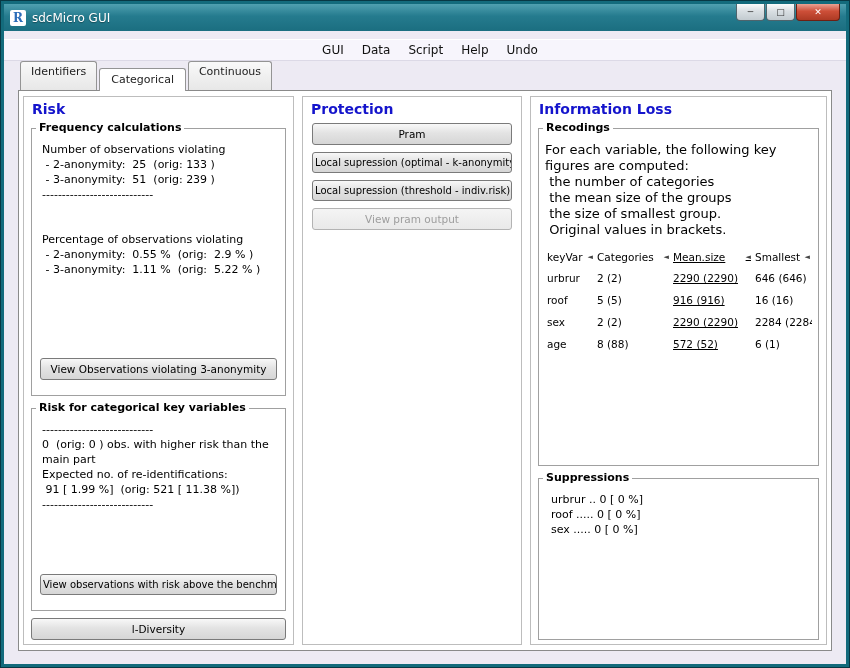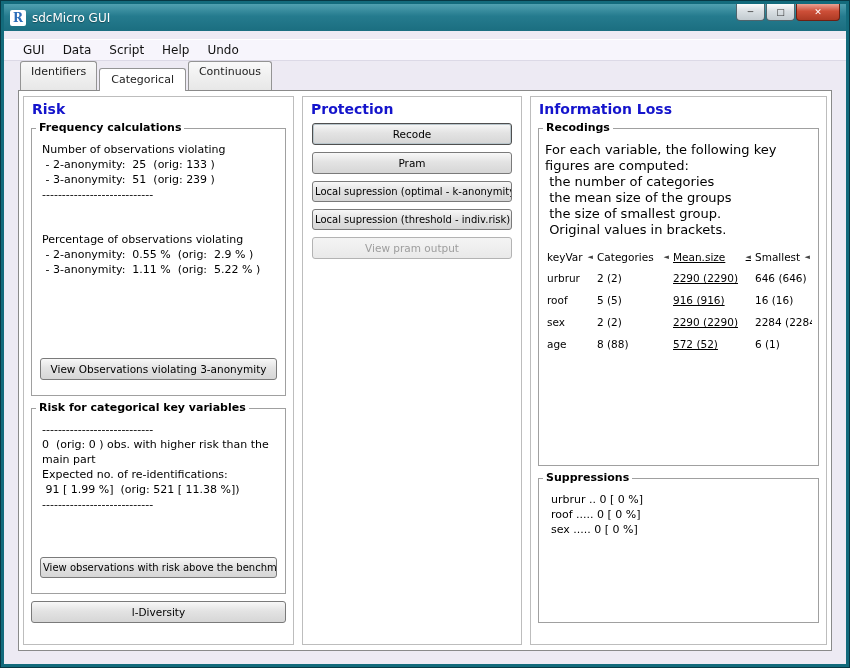--- a/index.html
+++ b/index.html
@@ -11,31 +11,31 @@
   .titlebar{height:27px;background:linear-gradient(180deg,#4fa0b0,#257b8e 45%,#1b6e80);display:flex;align-items:center;padding:0 6px;color:#fff;position:relative;}
   .app-icon{width:16px;height:16px;background:#fff;border-radius:2px;display:inline-flex;align-items:center;justify-content:center;margin-right:6px;}
   .app-icon .r{font-family:"DejaVu Serif",serif;font-weight:bold;font-size:12px;color:#2b6cb8;line-height:1;}
   .titlebar .title{font-size:12px;text-shadow:0 1px 1px rgba(0,0,0,.35);}
   .winbtns{margin-left:auto;display:flex;gap:1px;align-self:flex-start;}
   .wbtn{height:17px;border:1px solid #4f646c;border-top:none;border-radius:0 0 4px 4px;display:inline-flex;align-items:center;justify-content:center;background:linear-gradient(#fbfbfb,#d9dfe3 45%,#c3cbd0);color:#333;font-size:9px;line-height:1;cursor:default;}
   .wbtn.min,.wbtn.max{width:29px;}
   .wbtn.close{width:44px;background:linear-gradient(#eba193,#cd4f38 45%,#ad3a24);border-color:#6e1f12;color:#fff;}
 
   
-  .menubar{margin-top:8px;height:22px;background:#f7f5fc;border-top:1px solid #ffffff;border-bottom:1px solid #dcd9e6;display:flex;align-items:center;padding-left:10px;}
+  .menubar{margin-top:8px;height:22px;background:#f7f5fc;border-top:1px solid #ffffff;border-bottom:1px solid #dcd9e6;display:flex;align-items:center;padding-left:10px;justify-content:center;}
   .menu-item{padding:3px 9px;font-size:12px;color:#111;cursor:default;}
 
   
   .tabs{display:flex;margin:7px 0 0 16px;position:relative;z-index:2;height:22px;align-items:flex-end;}
   .tab{font-size:11px;padding:3px 10px 12px 10px;background:linear-gradient(#f9f9f9,#e7e7e7);border:1px solid #949494;border-bottom:none;border-radius:3px 3px 0 0;margin-right:2px;color:#222;position:relative;}
   .tab.active{background:#fff;padding:4px 11px 5px 11px;margin-bottom:-1px;z-index:3;}
 
   
   .panel{margin:0 14px;height:561px;background:#fff;border:1px solid #8a8a8a;display:flex;gap:8px;padding:5px 4px;position:relative;z-index:1;}
-  .col{border:1px solid #bdbdbd;background:#fff;padding:3px 7px 21px 7px;display:flex;flex-direction:column;min-width:0;}
+  .col{border:1px solid #bdbdbd;background:#fff;padding:3px 7px 4px 7px;display:flex;flex-direction:column;min-width:0;}
   .col-risk{width:271px;}
   .col-protect{width:220px;}
   .col-info{flex:1;}
   .heading{color:#1414cc;font-weight:bold;font-size:14px;margin:1px 0 6px 1px;}
 
   
   .groupbox{position:relative;border:1px solid #a0a0a0;padding:13px 6px 7px 6px;display:flex;flex-direction:column;background:#fff;}
   .gb-title{position:absolute;top:-8px;left:4px;background:#fff;padding:0 3px;font-size:11px;font-weight:bold;color:#000;white-space:nowrap;}
 
   .freq-box{height:268px;margin-top:5px;}
@@ -132,21 +132,20 @@
         <div class="stat-line"> 91 [ 1.99 %]  (orig: 521 [ 11.38 %])</div>
         <div class="stat-line">----------------------------</div>
         <div class="btn box-bottom-btn fit">View observations with risk above the benchmark</div>
       </div>
 
       <div class="btn ldiv-btn">l-Diversity</div>
     </div>
 
     <div class="col col-protect">
       <div class="heading">Protection</div>
-      <div class="btn pbtn default">Recode</div>
       <div class="btn pbtn">Pram</div>
       <div class="btn pbtn fit">Local supression (optimal - k-anonymity)</div>
       <div class="btn pbtn fit">Local supression (threshold - indiv.risk)</div>
       <div class="btn pbtn disabled">View pram output</div>
     </div>
 
     <div class="col col-info">
       <div class="heading">Information Loss</div>
 
       <div class="groupbox recodings-box">

